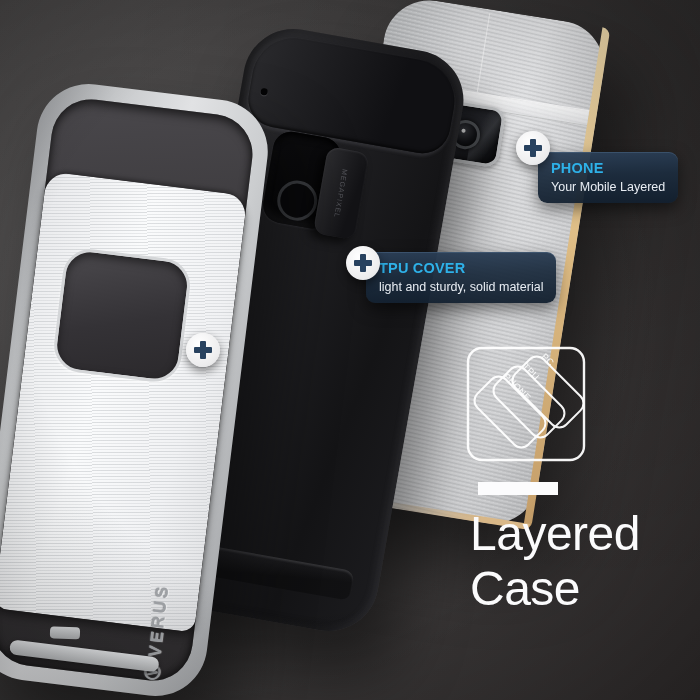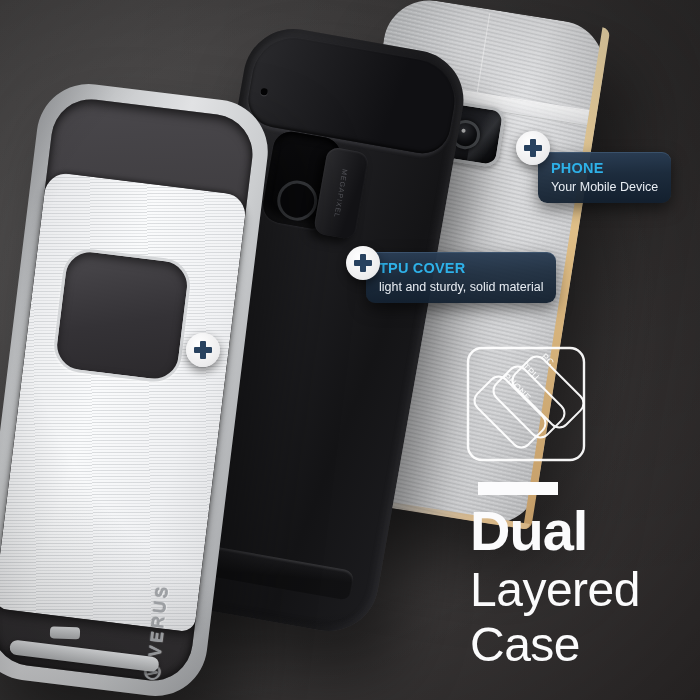--- a/index.html
+++ b/index.html
@@ -171,21 +171,21 @@
   </div>
 
   <div class="vignette"></div>
 
   <div class="badge badge-phone">
     <span class="plus-h"></span>
     <span class="plus-v"></span>
   </div>
   <div class="note note-phone">
     <div class="note-title">PHONE</div>
-    <div class="note-desc">Your Mobile Device</div>
+    <div class="note-desc">Your Mobile Layered</div>
   </div>
 
   <div class="badge badge-tpu">
     <span class="plus-h"></span>
     <span class="plus-v"></span>
   </div>
   <div class="note note-tpu">
     <div class="note-title">TPU COVER</div>
     <div class="note-desc">light and sturdy, solid material</div>
   </div>
@@ -209,17 +209,16 @@
     </g>
     <g fill="#ffffff" font-size="9" letter-spacing="0.5" opacity="0.92" font-family="Liberation Sans, sans-serif">
       <text transform="translate(37 31) rotate(45)">PHONE</text>
       <text transform="translate(56 21) rotate(45)">TPU</text>
       <text transform="translate(75 11) rotate(45)">PC</text>
     </g>
   </svg>
 
   <div class="divider-bar"></div>
   <div class="headline">
-    <div class="hl-dual">Dual</div>
     <div class="hl-light">Layered</div>
     <div class="hl-light">Case</div>
   </div>
 </div>
 
 </body></html>

